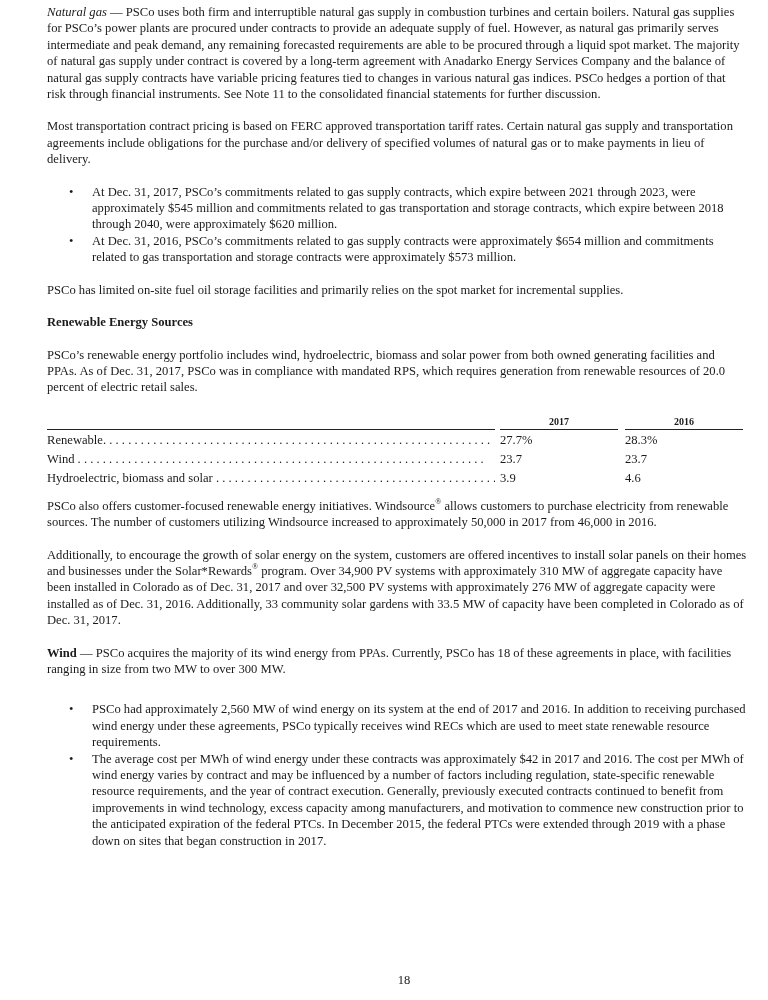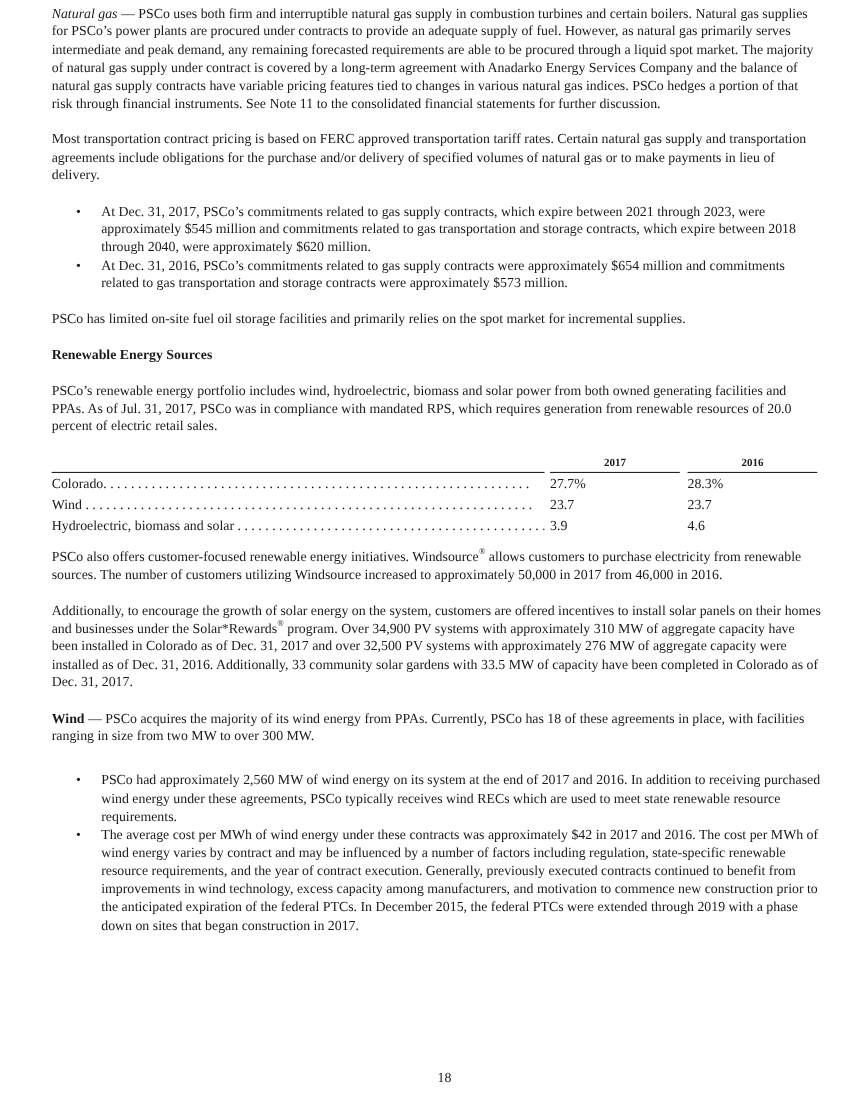--- a/index.html
+++ b/index.html
@@ -120,32 +120,32 @@
     <li>
       <span class="bullet">•</span>
       <span>At Dec. 31, 2016, PSCo’s commitments related to gas supply contracts were approximately $654 million and commitments related to gas transportation and storage contracts were approximately $573 million.</span>
     </li>
   </ul>
 
   <p class="para">PSCo has limited on-site fuel oil storage facilities and primarily relies on the spot market for incremental supplies.</p>
 
   <p class="heading">Renewable Energy Sources</p>
 
-  <p class="para">PSCo’s renewable energy portfolio includes wind, hydroelectric, biomass and solar power from both owned generating facilities and PPAs.  As of Jul. 31, 2017, PSCo was in compliance with mandated RPS, which requires generation from renewable resources of 20.0 percent of electric retail sales.</p>
+  <p class="para">PSCo’s renewable energy portfolio includes wind, hydroelectric, biomass and solar power from both owned generating facilities and PPAs.  As of Dec. 31, 2017, PSCo was in compliance with mandated RPS, which requires generation from renewable resources of 20.0 percent of electric retail sales.</p>
 
 
   <div class="tbl">
     <div class="hdr" style="left:453px;width:118px">2017</div>
     <div class="hdr" style="left:578px;width:118px">2016</div>
     <div class="hline" style="left:0;width:448px"></div>
     <div class="hline" style="left:453px;width:118px"></div>
     <div class="hline" style="left:578px;width:118px"></div>
 
     <div class="row" style="top:20px">
-      <span class="label">Colorado. . . . . . . . . . . . . . . . . . . . . . . . . . . . . . . . . . . . . . . . . . . . . . . . . . . . . . . . . . . . . .</span>
+      <span class="label">Renewable. . . . . . . . . . . . . . . . . . . . . . . . . . . . . . . . . . . . . . . . . . . . . . . . . . . . . . . . . . . . . .</span>
       <span class="val" style="left:453px;width:117px">27.7%</span>
       <span class="val" style="left:578px;width:118px">28.3%</span>
     </div>
     <div class="row" style="top:39px">
       <span class="label">Wind . . . . . . . . . . . . . . . . . . . . . . . . . . . . . . . . . . . . . . . . . . . . . . . . . . . . . . . . . . . . . . . . .</span>
       <span class="val" style="left:453px;width:105px">23.7</span>
       <span class="val" style="left:578px;width:107px">23.7</span>
     </div>
     <div class="row" style="top:58px">
       <span class="label">Hydroelectric, biomass and solar . . . . . . . . . . . . . . . . . . . . . . . . . . . . . . . . . . . . . . . . . . . . .</span>

